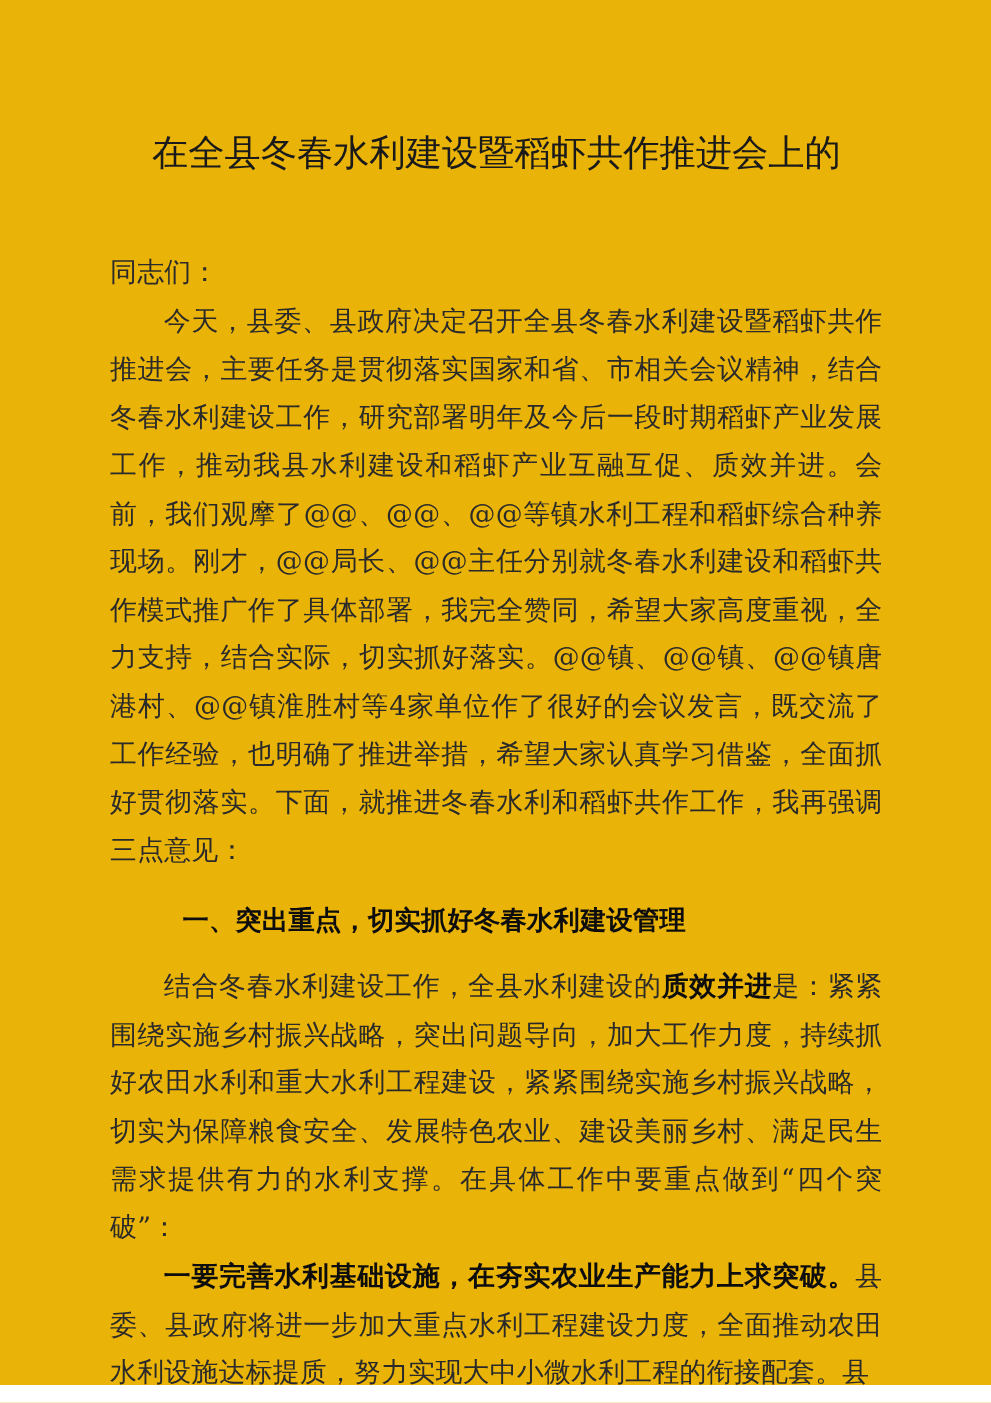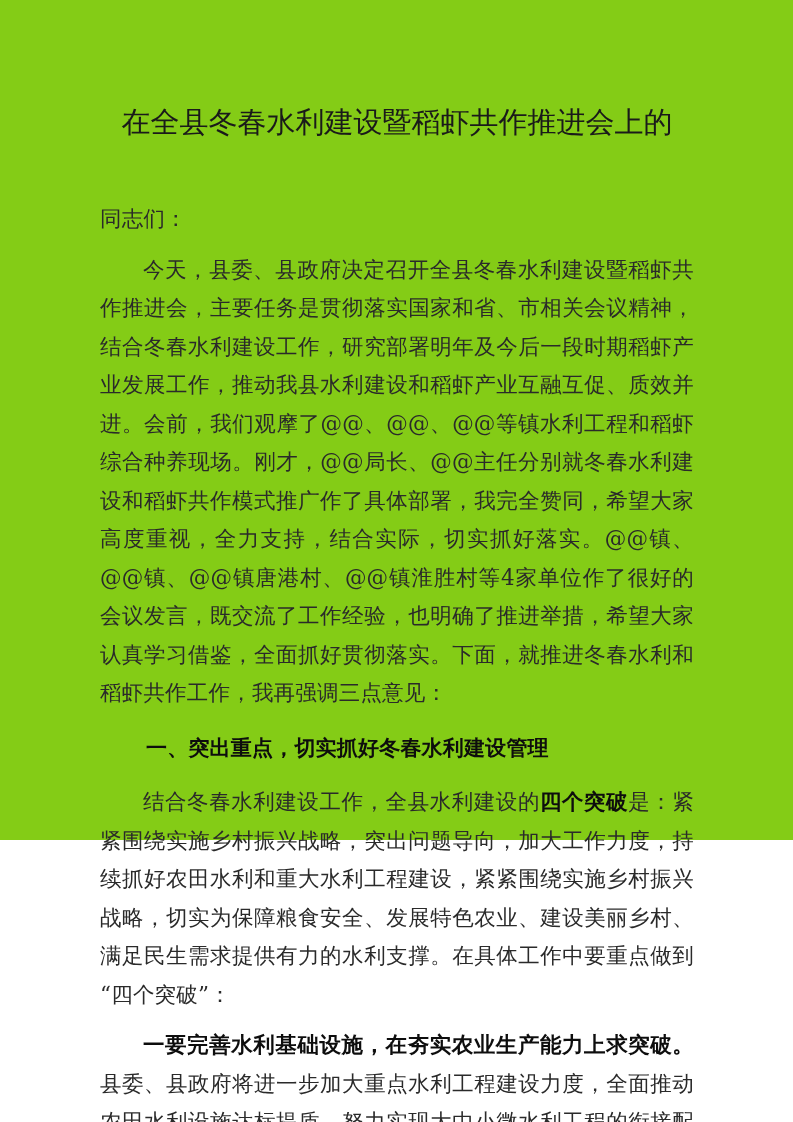--- a/index.html
+++ b/index.html
@@ -16,22 +16,22 @@
     font-family: "DejaVu Serif", "Liberation Serif", serif;
     color: #222222;
     -webkit-font-smoothing: antialiased;
   }
 
   .page {
     position: absolute;
     left: 0;
     top: 0;
     width: 793px;
-    height: 840px;
-    background: #84cc16;
+    height: 1108px;
+    background: #eab308;
     box-sizing: border-box;
     padding: 0;
   }
 
   .doc-body {
     position: absolute;
     left: 88px;
     top: 0;
     width: 618px;
   }
@@ -56,21 +56,21 @@
   }
 
   
   .para {
     font-family: "DejaVu Serif", "Liberation Serif", serif;
     font-size: 21.5px;
     line-height: 38.5px;
     color: #2a2a2a;
     text-align: justify;
     text-justify: inter-ideograph;
-    margin: 12px;
+    margin: 0;
     letter-spacing: 0.2px;
   }
   .para.indent {
     text-indent: 2em;
   }
   .salutation {
     margin-top: 56px;
   }
 
   
@@ -106,18 +106,18 @@
     <div class="title-block">
       <div class="title-line title-line-1">在全县冬春水利建设暨稻虾共作推进会上的</div>
     </div>
 
     <p class="para salutation">同志们：</p>
 
     <p class="para indent">今天，县委、县政府决定召开全县冬春水利建设暨稻虾共作推进会，主要任务是贯彻落实国家和省、市相关会议精神，结合冬春水利建设工作，研究部署明年及今后一段时期稻虾产业发展工作，推动我县水利建设和稻虾产业互融互促、质效并进。会前，我们观摩了@@、@@、@@等镇水利工程和稻虾综合种养现场。刚才，@@局长、@@主任分别就冬春水利建设和稻虾共作模式推广作了具体部署，我完全赞同，希望大家高度重视，全力支持，结合实际，切实抓好落实。@@镇、@@镇、@@镇唐港村、@@镇淮胜村等4家单位作了很好的会议发言，既交流了工作经验，也明确了推进举措，希望大家认真学习借鉴，全面抓好贯彻落实。下面，就推进冬春水利和稻虾共作工作，我再强调三点意见：</p>
 
     <p class="heading">一、突出重点，切实抓好冬春水利建设管理</p>
 
-    <p class="para indent"><span>结合冬春水利建设工作，全县水利建设的</span><span class="bold-hei">四个突破</span><span>是：紧紧围绕实施乡村振兴战略，突出问题导向，加大工作力度，持续抓好农田水利和重大水利工程建设，紧紧围绕实施乡村振兴战略，切实为保障粮食安全、发展特色农业、建设美丽乡村、满足民生需求提供有力的水利支撑。在具体工作中要重点做到“四个突破”：</span></p>
+    <p class="para indent"><span>结合冬春水利建设工作，全县水利建设的</span><span class="bold-hei">质效并进</span><span>是：紧紧围绕实施乡村振兴战略，突出问题导向，加大工作力度，持续抓好农田水利和重大水利工程建设，紧紧围绕实施乡村振兴战略，切实为保障粮食安全、发展特色农业、建设美丽乡村、满足民生需求提供有力的水利支撑。在具体工作中要重点做到“四个突破”：</span></p>
 
     <p class="para indent"><span class="bold-fang">一要完善水利基础设施，在夯实农业生产能力上求突破。</span><span>县委、县政府将进一步加大重点水利工程建设力度，全面推动农田水利设施达标提质，努力实现大中小微水利工程的衔接配套。县</span></p>
 
   </div>
 </div>
 
 </body></html>

